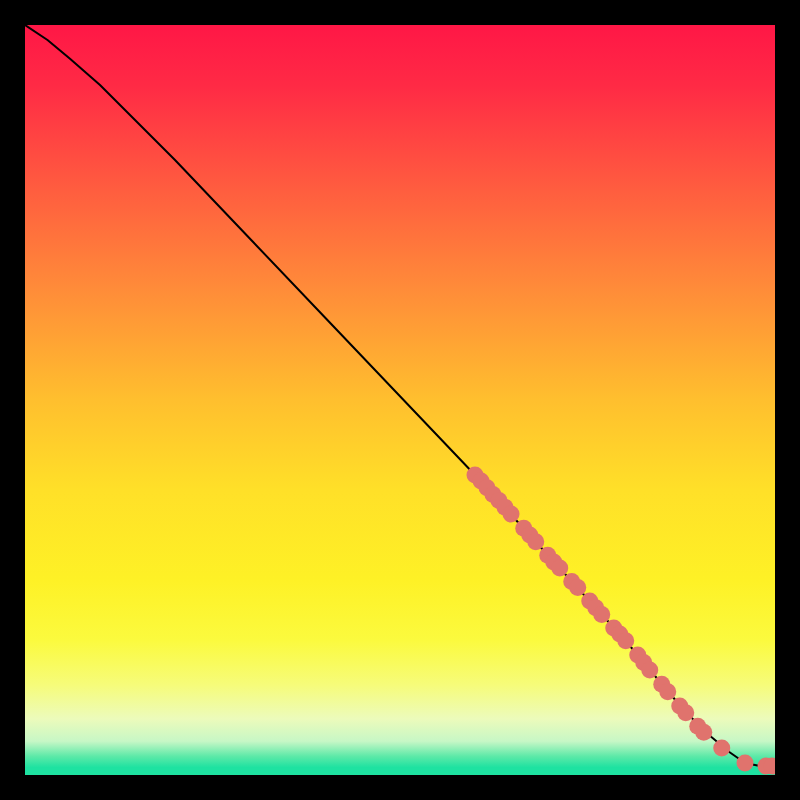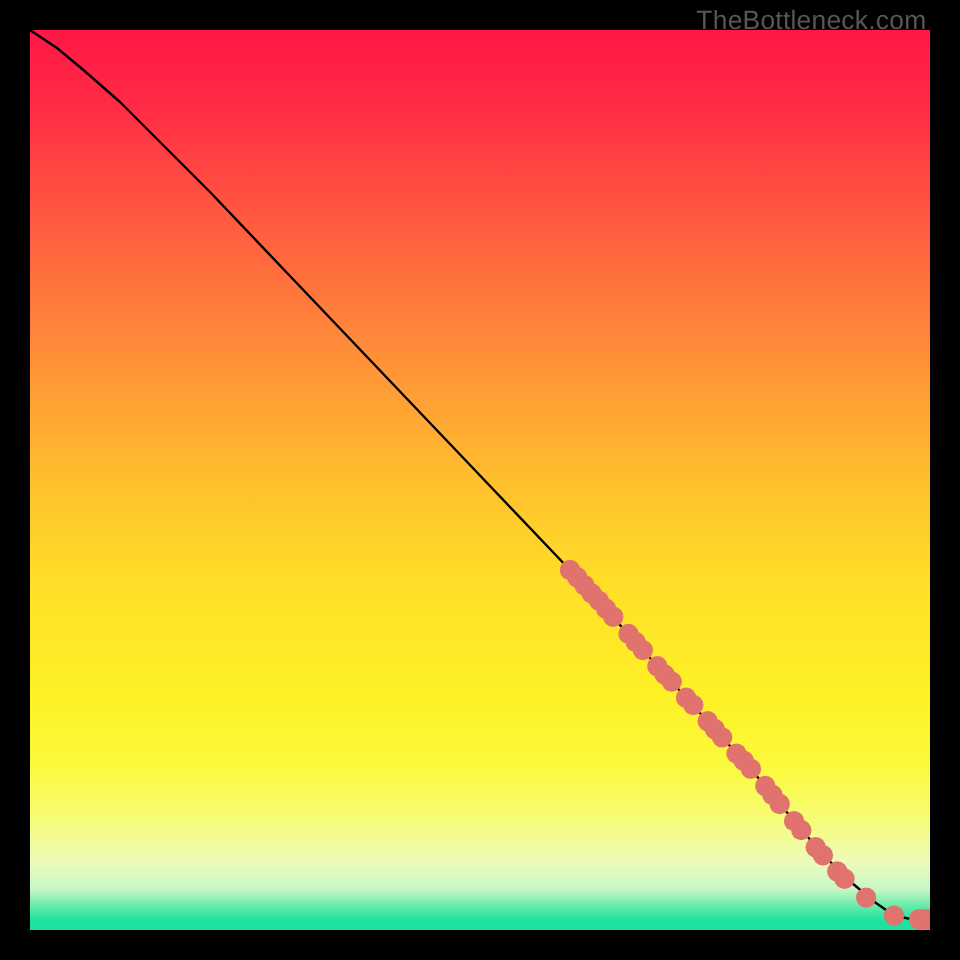--- a/index.html
+++ b/index.html
@@ -26,21 +26,20 @@
     font-weight: 500;
     color: #575757;
     letter-spacing: 0.2px;
   }
   svg { display: block; }
 </style>
 </head>
 <body>
 
 <div class="frame">
-  <div class="watermark">TheBottleneck.com</div>
   <div class="plot-area">
     <svg id="chart-svg" width="750" height="750" viewBox="0 0 750 750">
       <defs>
         <linearGradient id="bg-grad" x1="0" y1="0" x2="0" y2="1">
             <stop offset="0%" stop-color="#ff1746"></stop>
             <stop offset="8%" stop-color="#ff2a45"></stop>
             <stop offset="20%" stop-color="#ff5640"></stop>
             <stop offset="35%" stop-color="#ff8b39"></stop>
             <stop offset="50%" stop-color="#ffbf2e"></stop>
             <stop offset="62%" stop-color="#ffe028"></stop>

